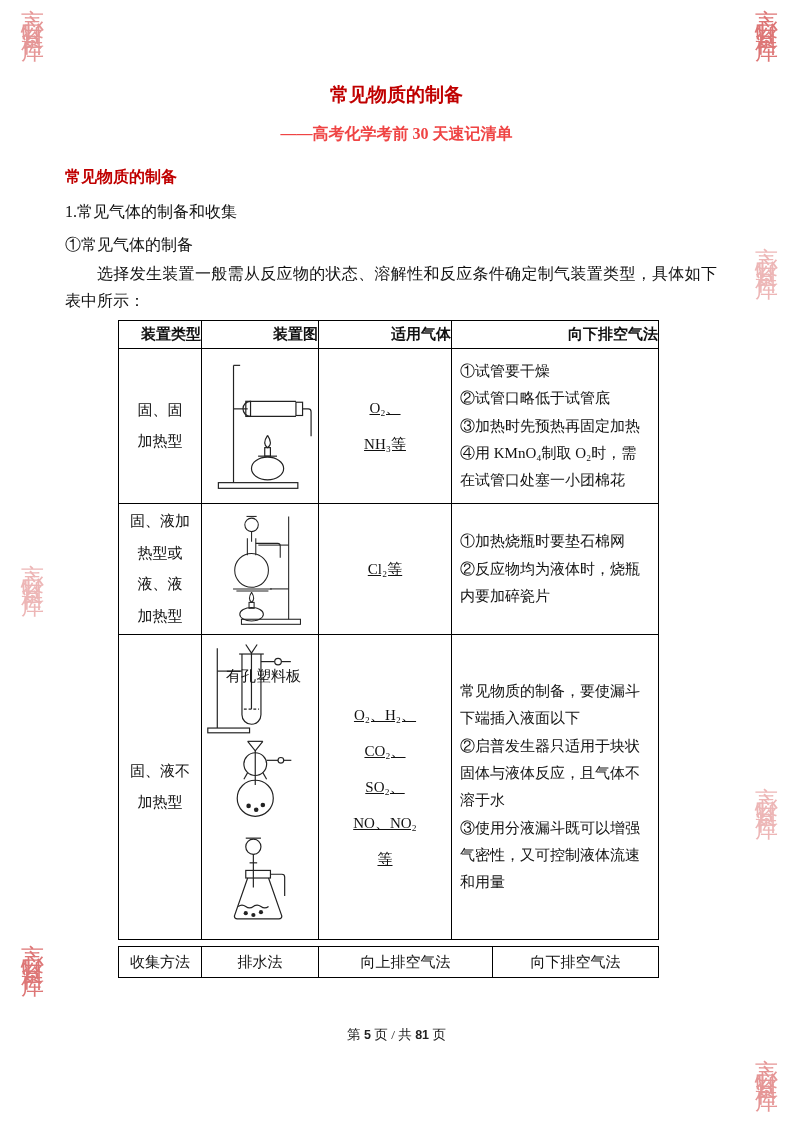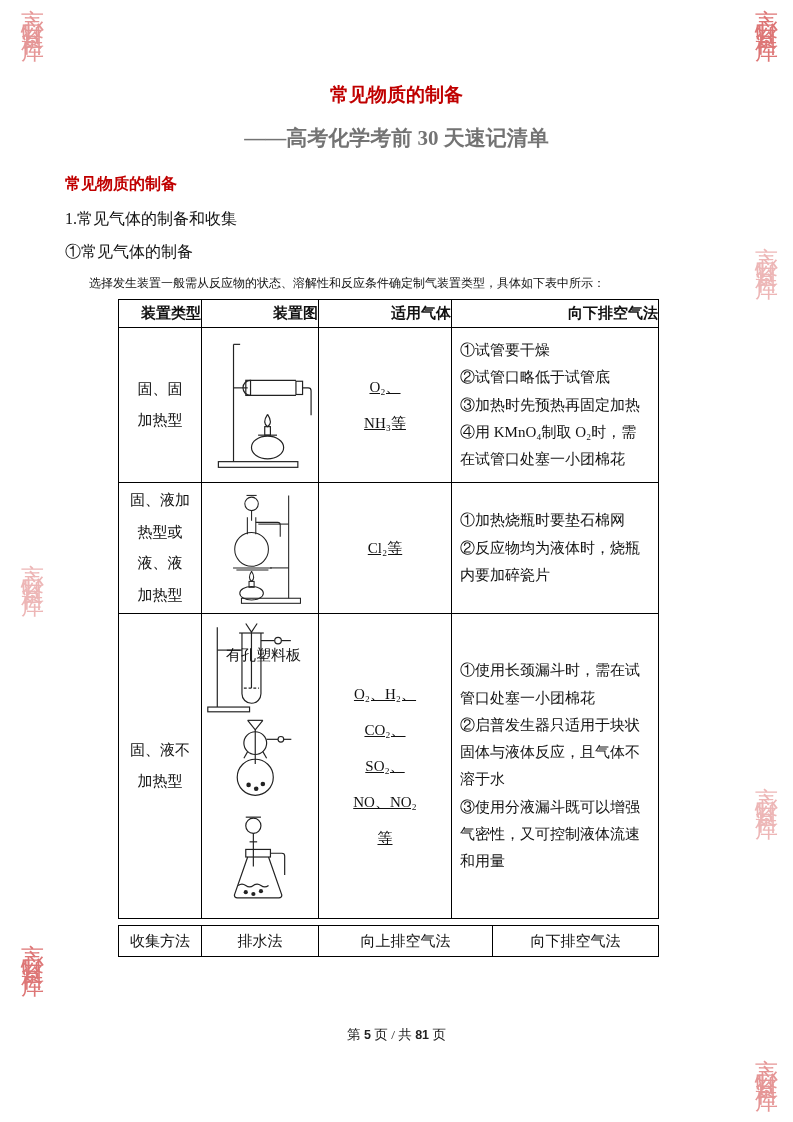--- a/index.html
+++ b/index.html
@@ -23,28 +23,28 @@
     color:#d85f5f; pointer-events:none; user-select:none;
   }
   .wm.light { opacity:.45; }
   .wm.mid   { opacity:.65; }
   .wm.strong{ opacity:.85; }
 
   .doc-title {
     text-align:center; color:#c00000; font-weight:bold; font-size:19px;
   }
   .doc-subtitle {
-    margin-top:16px; text-align:center; color:#737373; font-weight:bold; font-size:21px;
+    margin-top:16px; text-align:center; color:#ef4444; font-weight:bold; font-size:16px;
   }
   .content { margin:22px 65px 0 65px; }
   .section-heading { color:#c00000; font-weight:bold; font-size:16px; }
   .body-line { margin-top:14px; font-size:16px; }
   .body-line2 { margin-top:12px; font-size:16px; }
   .para {
-    margin-top:10px; font-size:12px; line-height:1.7;
+    margin-top:4px; font-size:16px; line-height:1.7;
     text-indent:2em; width:652px; text-align:justify;
   }
 
   table { border-collapse:collapse; table-layout:fixed; }
   .t1 { margin:6px 0 0 53px; width:540px; }
   .t1 th, .t1 td { border:1px solid #000; font-size:15px; vertical-align:middle; }
   .t1 thead th { height:28px; font-weight:bold; text-align:right; }
   .col-type  { width:83px; }
   .col-diag  { width:117px; }
   .col-gas   { width:133px; }
@@ -224,21 +224,21 @@
                 <circle class="solid" cx="52" cy="287" r="2.2"></circle>
                 <circle class="solid" cx="60" cy="284" r="2.2"></circle>
               </g>
             </svg>
           </td>
           <td class="cell-gases">O₂、H₂、
 CO₂、
 SO₂、
 NO、NO₂
 等</td>
-          <td class="cell-notes">①使用长颈漏斗时，需在试管口处塞一小团棉花
+          <td class="cell-notes">常见物质的制备，要使漏斗下端插入液面以下
 ②启普发生器只适用于块状固体与液体反应，且气体不溶于水
 ③使用分液漏斗既可以增强气密性，又可控制液体流速和用量</td>
         </tr>
       </tbody>
     </table>
 
 
     <table class="t2">
       <tbody>
           <tr>

